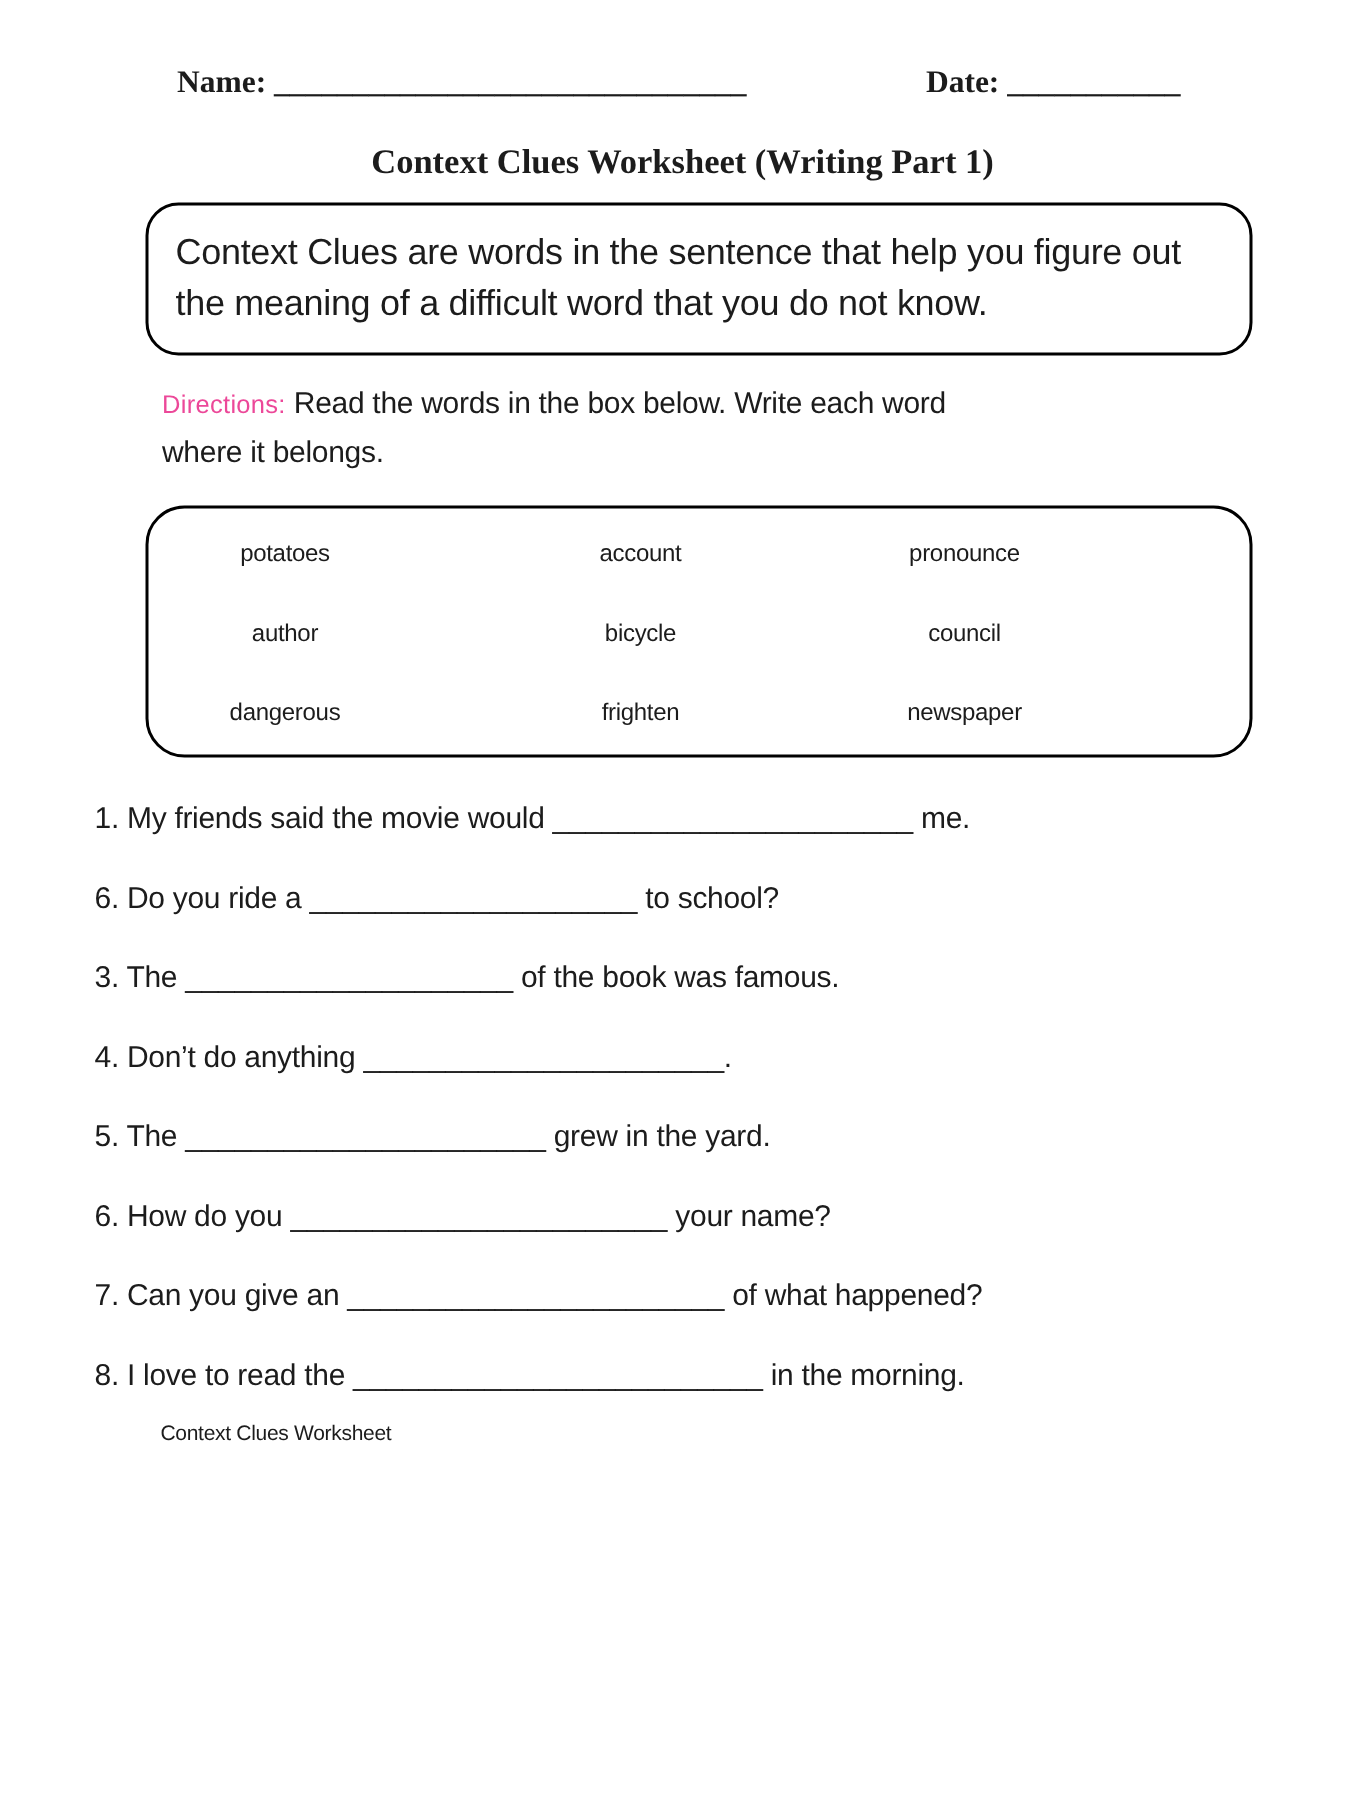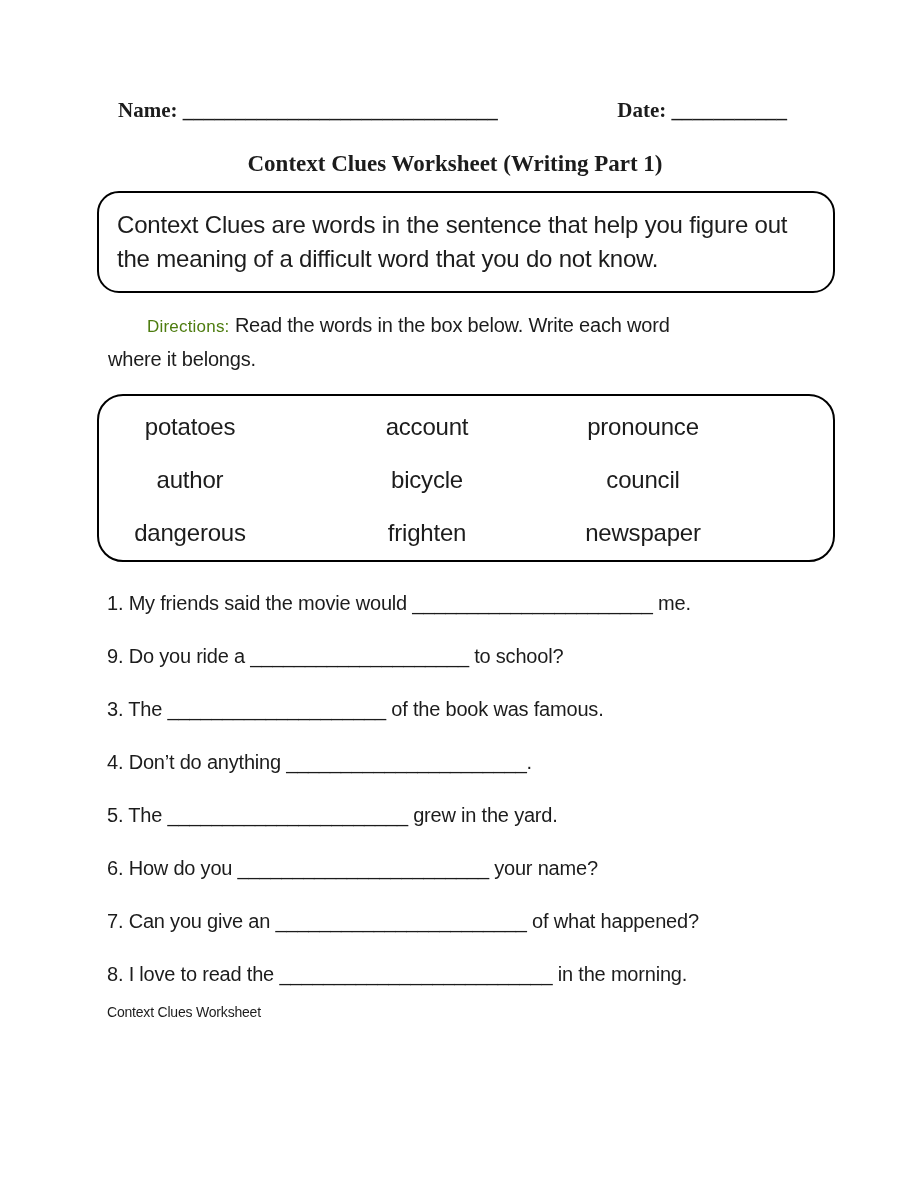--- a/index.html
+++ b/index.html
@@ -16,21 +16,21 @@
     height: 1199px;
     background: #ffffff;
     color: #1c1c1c;
     font-family: "Liberation Sans", sans-serif;
     letter-spacing: -0.2px;
   }
   
   .header-row {
     display: flex;
     justify-content: space-between;
-    margin: 98px 123px 0 118px;
+    margin: 42px 123px 0 118px;
     font-family: "Liberation Serif", serif;
     font-weight: bold;
     font-size: 21px;
     letter-spacing: 0;
     white-space: nowrap;
     gap: 42px;
   }
   .header-row .line {
     font-weight: bold;
     letter-spacing: 0;
@@ -56,44 +56,43 @@
     line-height: 34px;
   }
   
   .directions {
     margin: 16px 0 0 108px;
     width: 710px;
     font-size: 20px;
     line-height: 32px;
   }
   .dir-label {
-    color: #4d7c0f;
+    color: #ec4899;
     font-size: 17px;
     letter-spacing: 0.2px;
-    margin-left: 39px;
   }
   
   .word-box {
     box-sizing: border-box;
     margin: 19px 0 0 97px;
     width: 738px;
     height: 168px;
     border: 2px solid #000000;
     border-radius: 26px;
     display: grid;
     grid-template-columns: 182px 292px 140px;
     grid-auto-rows: 53px;
     align-items: center;
     justify-items: center;
     padding-top: 4px;
-    font-size: 24px;
+    font-size: 16px;
   }
   
   .questions {
-    margin: 28px 0 0 107px;
+    margin: 28px 0 0 63px;
   }
   .question {
     font-size: 20px;
     line-height: 26px;
     margin-bottom: 27px;
     white-space: nowrap;
   }
   
   .footer {
     margin: -10px 0 0 107px;
@@ -136,21 +135,21 @@
     <span>author</span>
     <span>bicycle</span>
     <span>council</span>
     <span>dangerous</span>
     <span>frighten</span>
     <span>newspaper</span>
   </div>
 
   <div class="questions">
     <div class="question">1. My friends said the movie would ______________________ me.</div>
-    <div class="question">9. Do you ride a ____________________ to school?</div>
+    <div class="question">6. Do you ride a ____________________ to school?</div>
     <div class="question">3. The ____________________ of the book was famous.</div>
     <div class="question">4. Don’t do anything ______________________.</div>
     <div class="question">5. The ______________________ grew in the yard.</div>
     <div class="question">6. How do you _______________________ your name?</div>
     <div class="question">7. Can you give an _______________________ of what happened?</div>
     <div class="question">8. I love to read the _________________________ in the morning.</div>
   </div>
 
   <div class="footer">Context Clues Worksheet</div>
 

